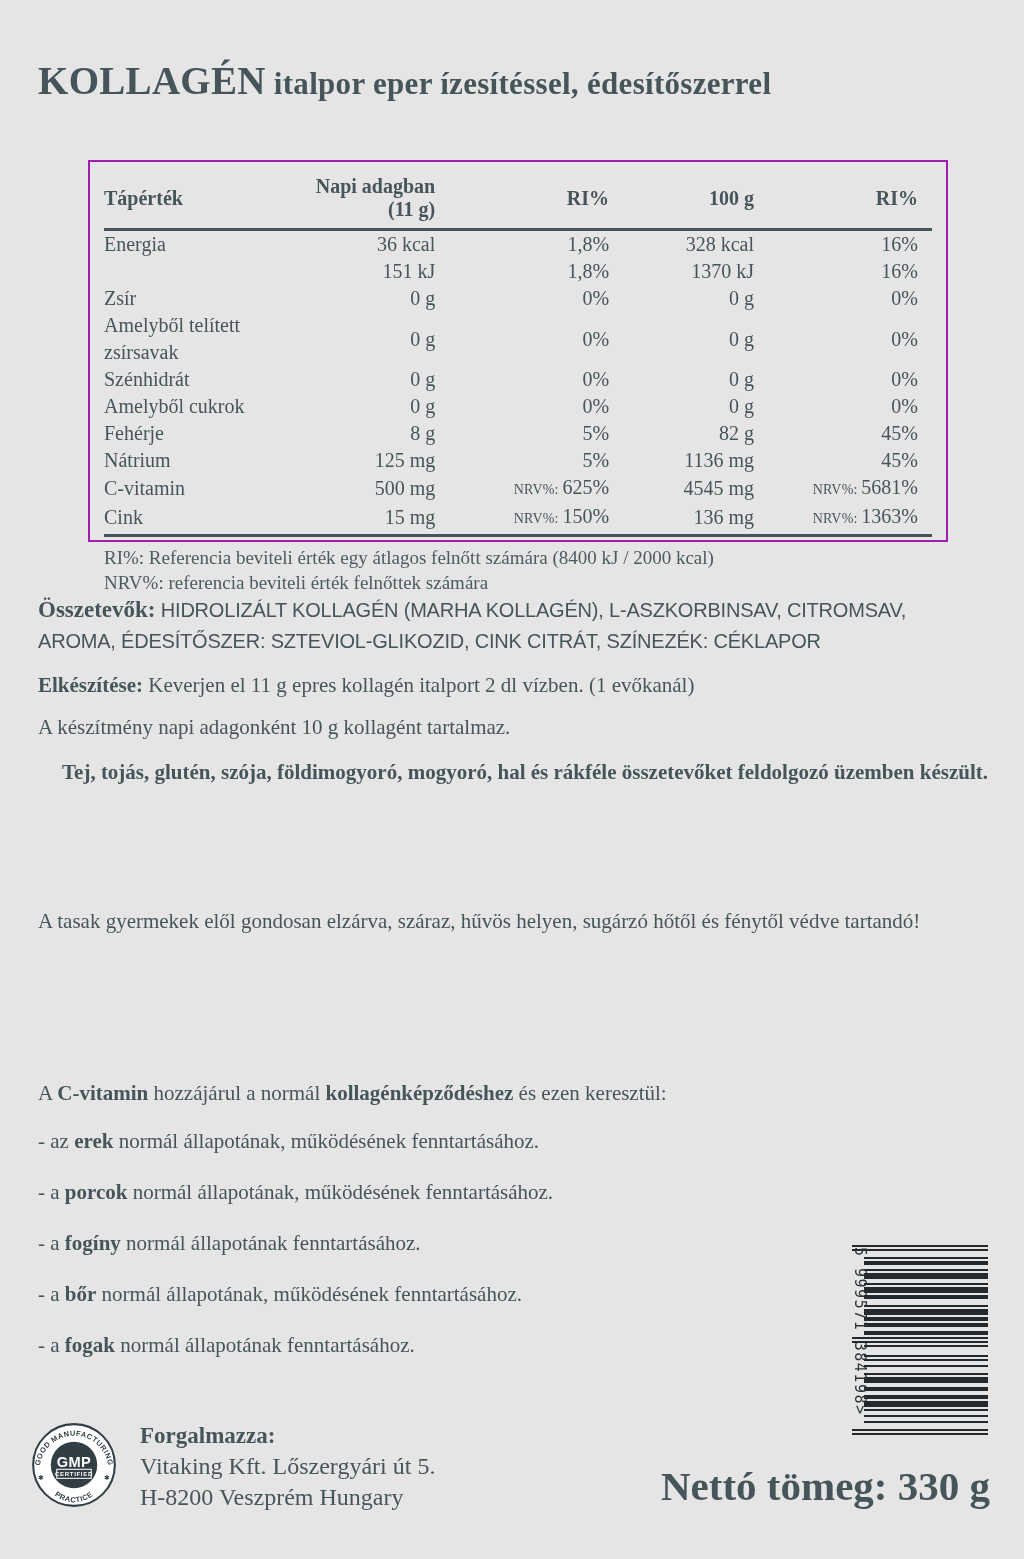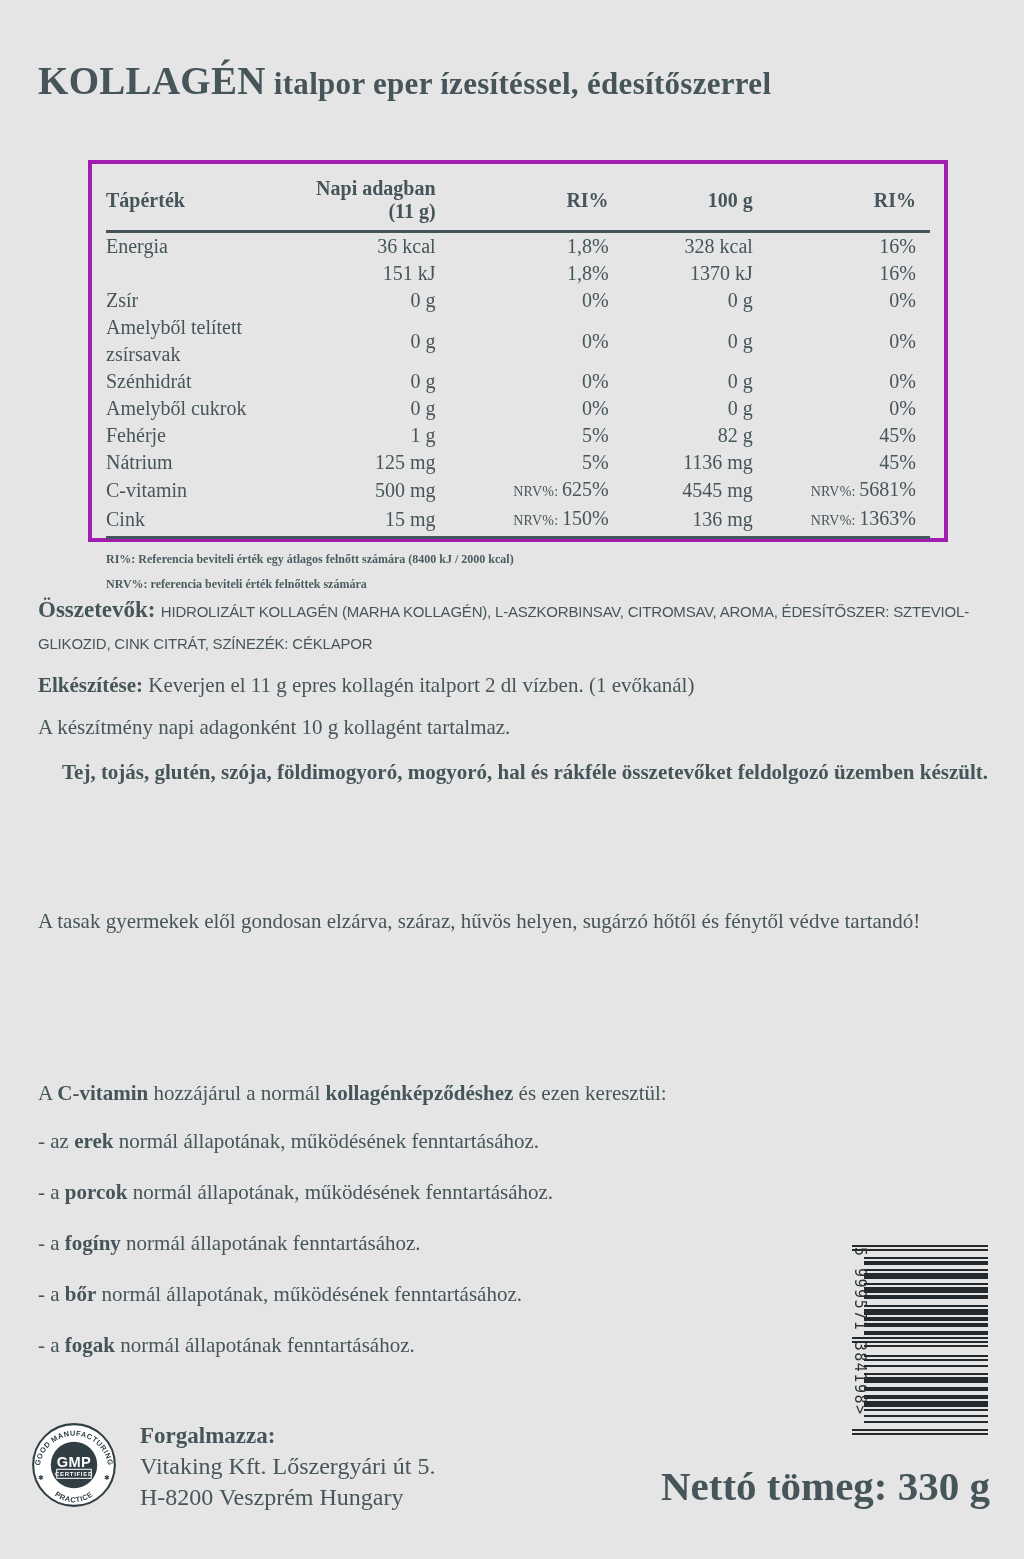--- a/index.html
+++ b/index.html
@@ -8,38 +8,38 @@
     font-family:"Liberation Serif",serif;color:#46555a;
   }
   .abs{position:absolute;}
 
   
   .title{left:38px;top:58px;font-weight:bold;white-space:nowrap;letter-spacing:.3px;}
   .title .brand{font-size:39px;}
   .title .rest{font-size:31px;}
 
   
-  .ntable-box{left:88px;top:160px;width:860px;height:382px;border:4px solid #a21caf;
+  .ntable-box{left:88px;top:160px;width:860px;height:382px;border:2px solid #a21caf;
     box-sizing:border-box;padding:0 14px;}
   table.ntable{width:100%;border-collapse:collapse;font-size:20px;color:#46555a;}
   table.ntable th{font-weight:bold;text-align:right;padding:13px 0 7px 0;
     border-bottom:3px solid #46555a;font-size:20px;}
   table.ntable th:first-child{text-align:left;}
   table.ntable td{text-align:right;padding:0;line-height:27px;font-size:20px;}
   table.ntable td.label{text-align:left;}
   table.ntable th:last-child, table.ntable td:last-child{padding-right:14px;}
   .nrv{font-size:14px;letter-spacing:.2px;}
   .tline{border-top:3px solid #46555a;margin-top:2px;}
-  .footnotes{font-size:12px;line-height:25px;margin-top:8px;color:#4c5b60;font-weight:bold;}
+  .footnotes{font-size:19px;line-height:25px;margin-top:8px;color:#4c5b60;}
 
   
   .para{left:38px;width:950px;font-size:21px;line-height:30px;}
   .para b{font-weight:bold;}
   .ing-label{font-size:23px;font-weight:bold;}
-  .caps{font-family:"Liberation Sans",sans-serif;font-size:15px;letter-spacing:-0.2px;}
+  .caps{font-family:"Liberation Sans",sans-serif;font-size:20px;letter-spacing:-0.2px;}
   #ingredients{line-height:31px;}
   .bold-para{font-weight:bold;text-align:right;}
   .benefit-item{margin-bottom:21px;}
 
   
   .dist{left:140px;top:1420px;font-size:24px;line-height:31px;}
   .dist .dl{font-size:23px;font-weight:bold;}
   .netw{left:598px;top:1462px;width:392px;text-align:right;font-weight:bold;font-size:41px;white-space:nowrap;}
   .bc-num{font-family:"DejaVu Sans Mono",monospace;font-size:15px;letter-spacing:1.5px;fill:#2a3336;}
   .gmp-ring-text{font-family:"Liberation Sans",sans-serif;font-weight:bold;font-size:8.6px;letter-spacing:.6px;fill:#313e43;}
@@ -112,21 +112,21 @@
           </tr>
           <tr>
             <td class="label">Amelyből cukrok</td>
             <td>0 g</td>
             <td>0%</td>
             <td>0 g</td>
             <td>0%</td>
           </tr>
           <tr>
             <td class="label">Fehérje</td>
-            <td>1 g</td>
+            <td>8 g</td>
             <td>5%</td>
             <td>82 g</td>
             <td>45%</td>
           </tr>
           <tr>
             <td class="label">Nátrium</td>
             <td>125 mg</td>
             <td>5%</td>
             <td>1136 mg</td>
             <td>45%</td>

